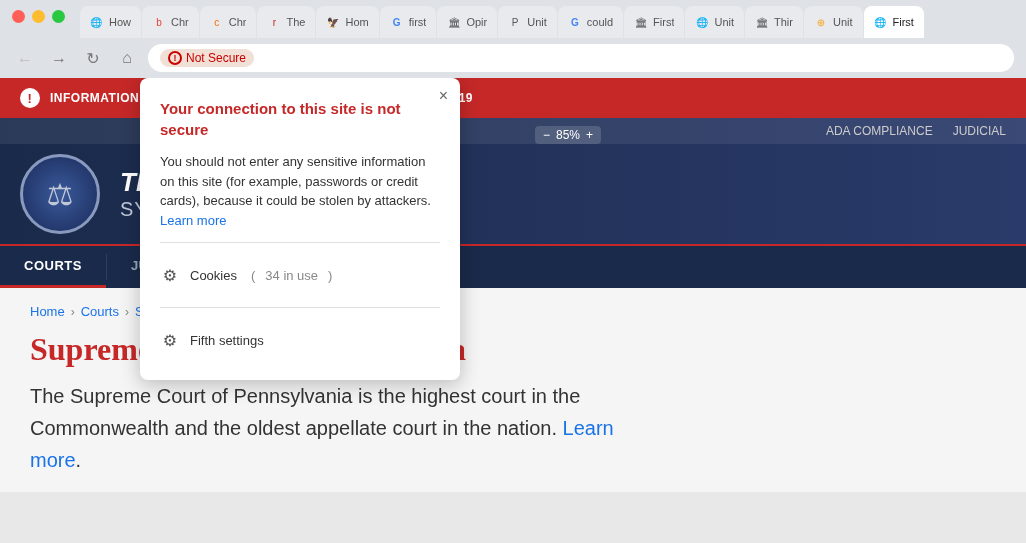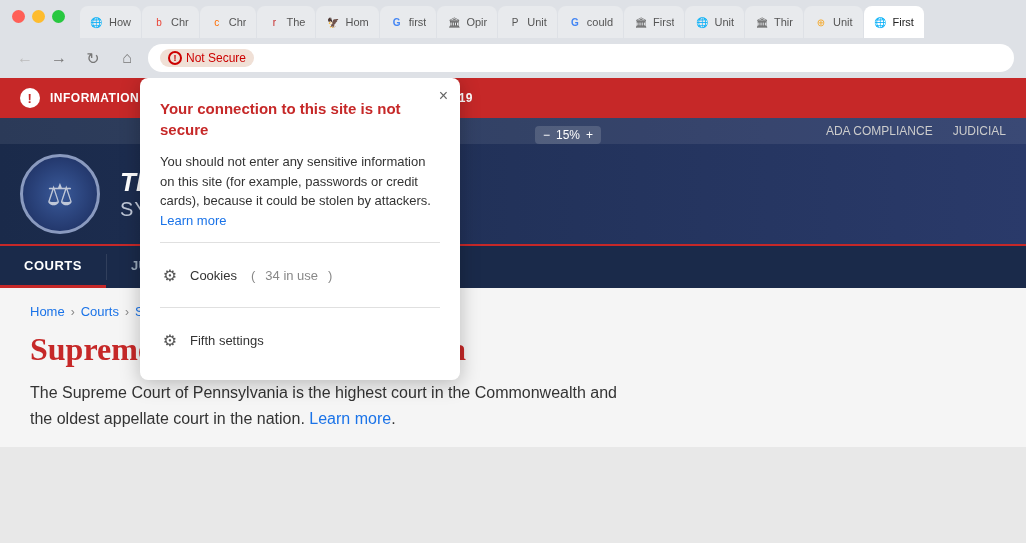--- a/index.html
+++ b/index.html
@@ -308,21 +308,21 @@
     .breadcrumb-item.current { font-weight: 500; }
 
     .page-title {
       font-size: 32px;
       color: #c62828;
       font-weight: 700;
       margin-bottom: 12px;
       font-family: Georgia, serif;
     }
     .page-description {
-      font-size: 16px;
+      font-size: 20px;
       color: #333;
       line-height: 1.6;
       max-width: 600px;
     }
     .page-description a { color: #1a73e8; text-decoration: none; }
   </style>
 </head>
 <body>
 
 <div style="position:relative;">
@@ -416,21 +416,21 @@
 
       <div class="site-header">
         <div class="header-top-bar">
           <a href="#">ADA COMPLIANCE</a>
           <a href="#">JUDICIAL</a>
         </div>
         <div class="header-main">
 
           <div class="zoom-bar">
             <span>−</span>
-            <span>15%</span>
+            <span>85%</span>
             <span>+</span>
           </div>
 
           <div class="site-logo">⚖</div>
           <div class="site-title-area">
             <div class="site-title">
               <em>The Unified</em> JUDICIAL
             </div>
             <div class="site-subtitle">
               SYSTEM <em style="font-style:italic;">of</em> PENNSYLVANIA

